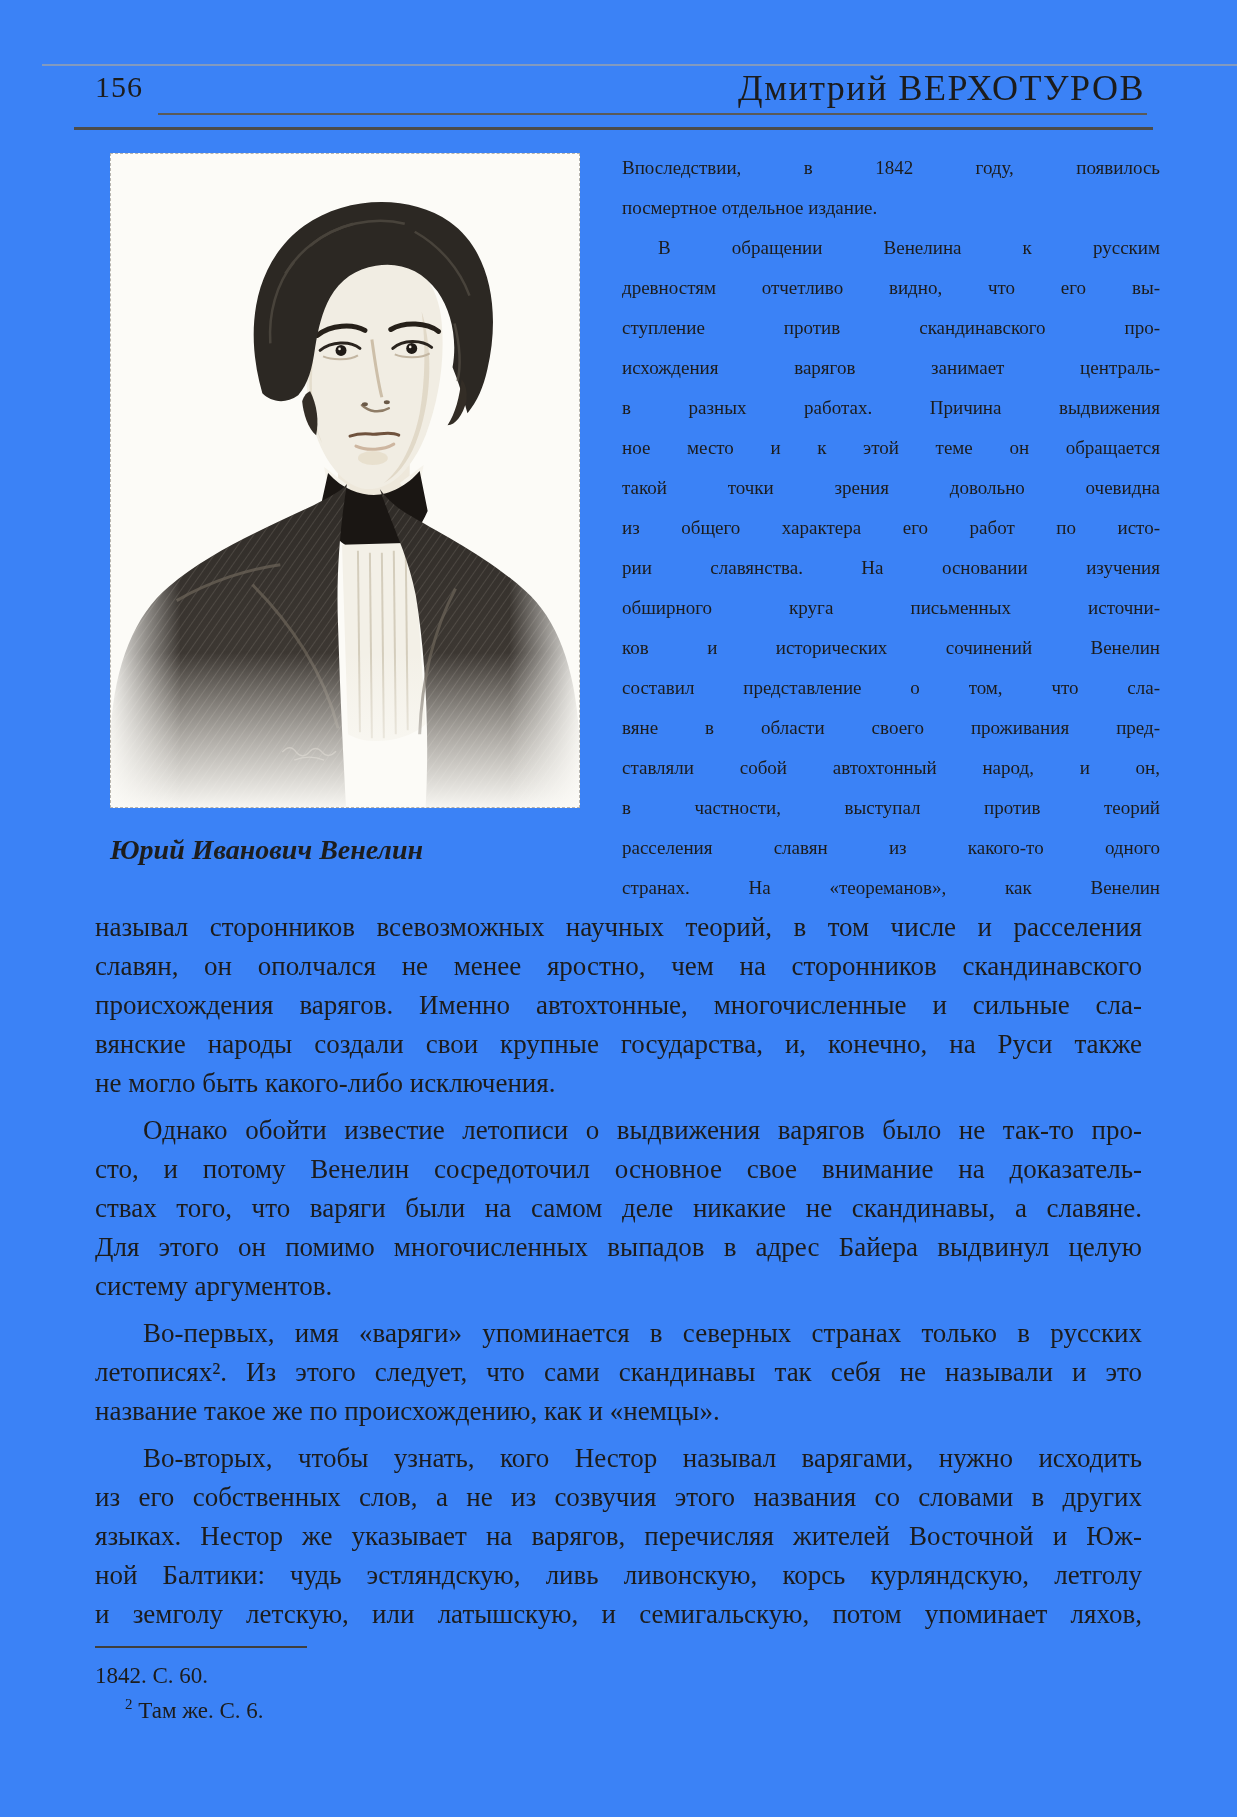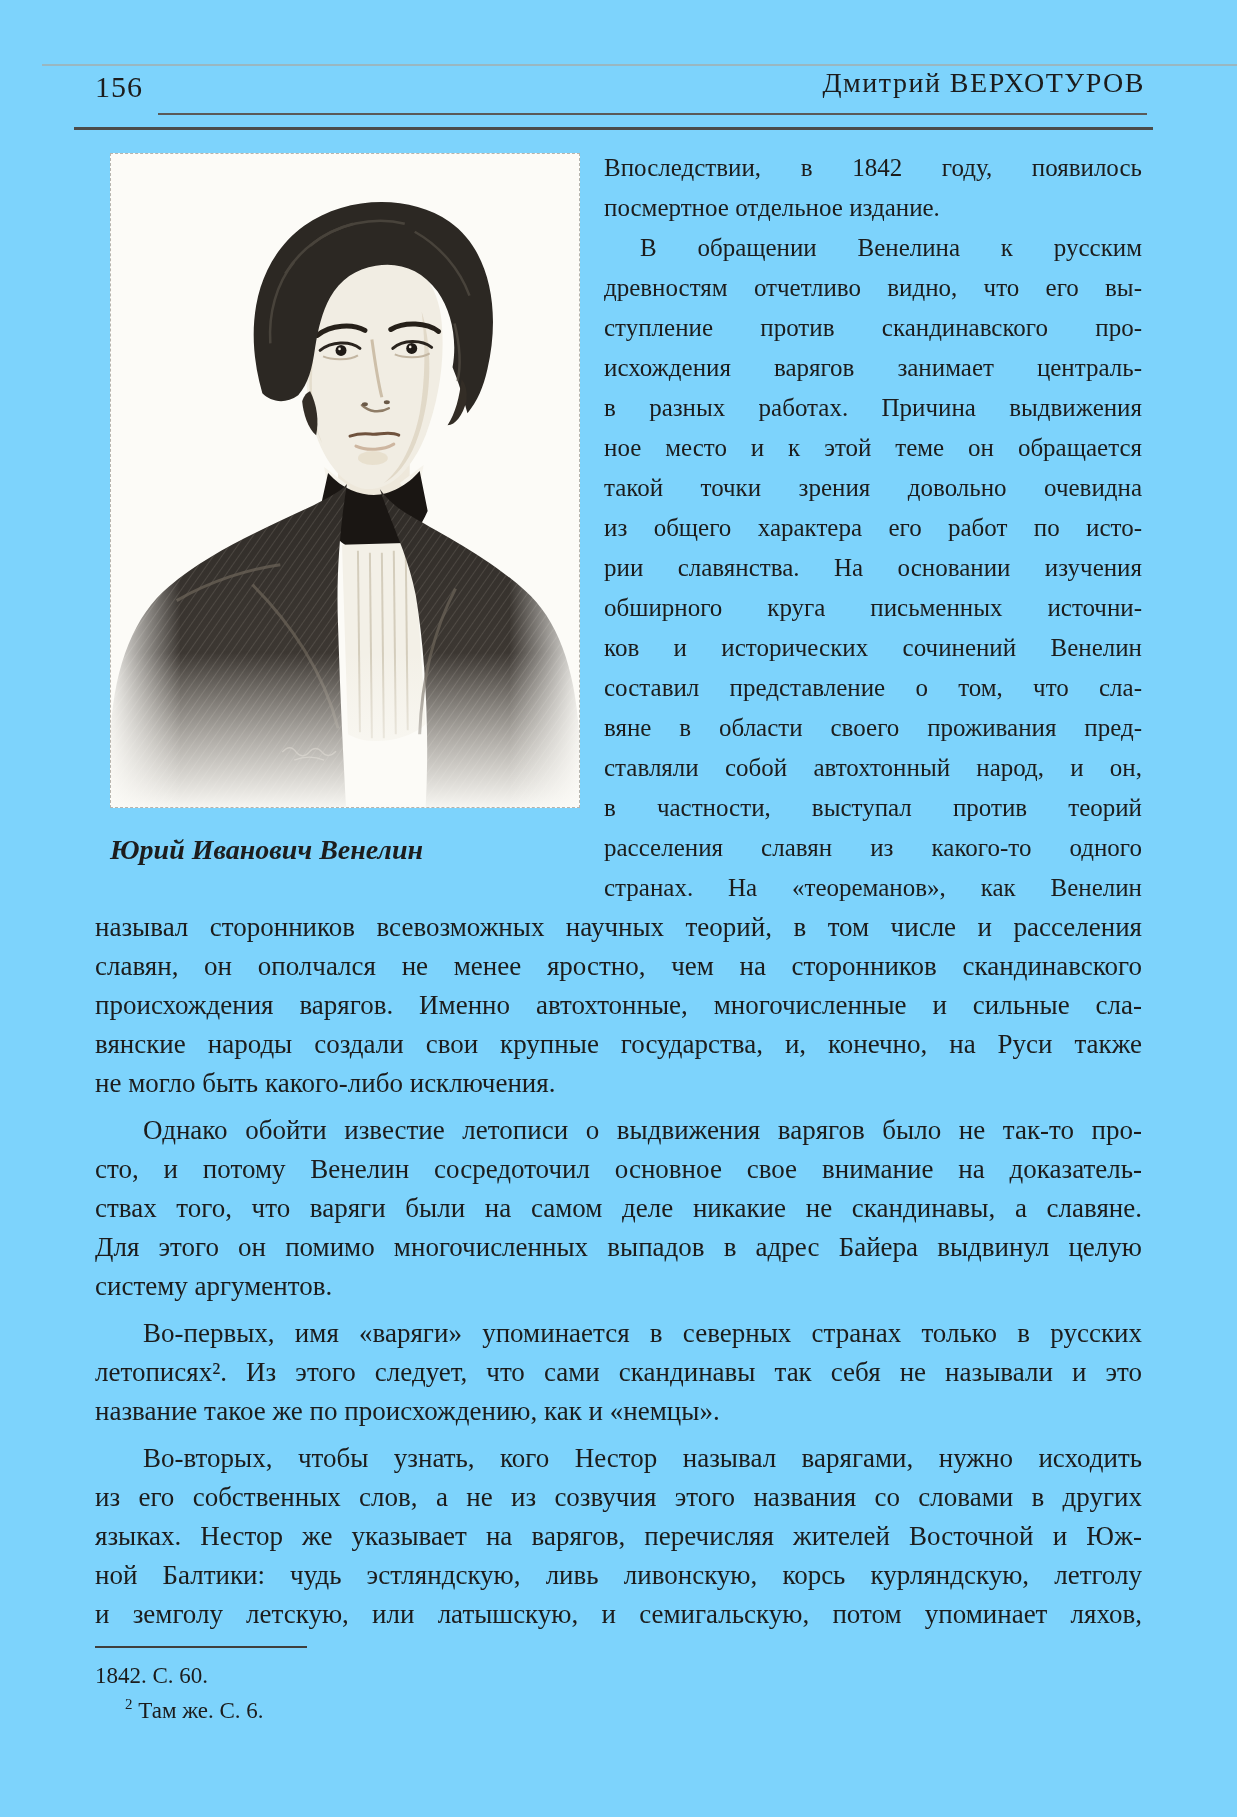--- a/index.html
+++ b/index.html
@@ -1,27 +1,27 @@
 <!DOCTYPE html>
 <html><head>
 <meta charset="utf-8">
 <style>
   *{box-sizing:border-box}
   html,body{margin:0;padding:0;background:#ffffff}
   body{font-family:"Liberation Serif","DejaVu Serif",serif}
-  .page{position:relative;width:1237px;height:1817px;background:#7dd3fc;color:#1c1c1c;overflow:hidden}
+  .page{position:relative;width:1237px;height:1817px;background:#3b82f6;color:#1c1c1c;overflow:hidden}
   .scanline{position:absolute;left:42px;right:0;top:64px;height:2px;background:#a9a7a2;opacity:.65}
   .pagenum{position:absolute;left:95px;top:70px;font-size:30px;letter-spacing:1px}
-  .author{position:absolute;right:92px;top:67px;font-size:28px;letter-spacing:1.5px;white-space:nowrap}
+  .author{position:absolute;right:92px;top:67px;font-size:36px;letter-spacing:1.5px;white-space:nowrap}
   .rule-top{position:absolute;left:158px;right:90px;top:113px;height:2px;background:#5a5a58}
   .rule-bot{position:absolute;left:74px;right:84px;top:127px;height:3px;background:#4c4c4a}
   .portrait-frame{position:absolute;left:110px;top:153px;width:470px;height:655px;border:1px dashed #b7b4ad;margin:0;padding:0;background:#fcfbf7}
   .portrait-frame svg{display:block;width:100%;height:100%}
   .caption{position:absolute;left:110px;top:834px;width:470px;text-align:left;font-weight:bold;font-style:italic;font-size:28px;color:#1d1d1d}
-  .col-right{position:absolute;left:604px;top:148px;width:538px;font-size:25px;line-height:40px}
+  .col-right{position:absolute;left:622px;top:148px;width:538px;font-size:19px;line-height:40px}
   .body-full{position:absolute;left:95px;top:908px;width:1047px;font-size:27px;line-height:39px}
   .line{min-height:1em}
   .line.j{text-align:justify;text-align-last:justify}
   .line.last{text-align:center;text-align-last:left}
   .col-right .line.i{text-indent:36px}
   .body-full .line.i{text-indent:48px}
   .body-full .line.g{margin-top:8px}
   .fn-rule{position:absolute;left:95px;top:1646px;width:212px;height:2px;background:#3f3f3d}
   .footnotes{position:absolute;left:95px;top:1658px;width:1047px;font-size:23px;line-height:35px}
   .fn-line.i{text-indent:30px}

